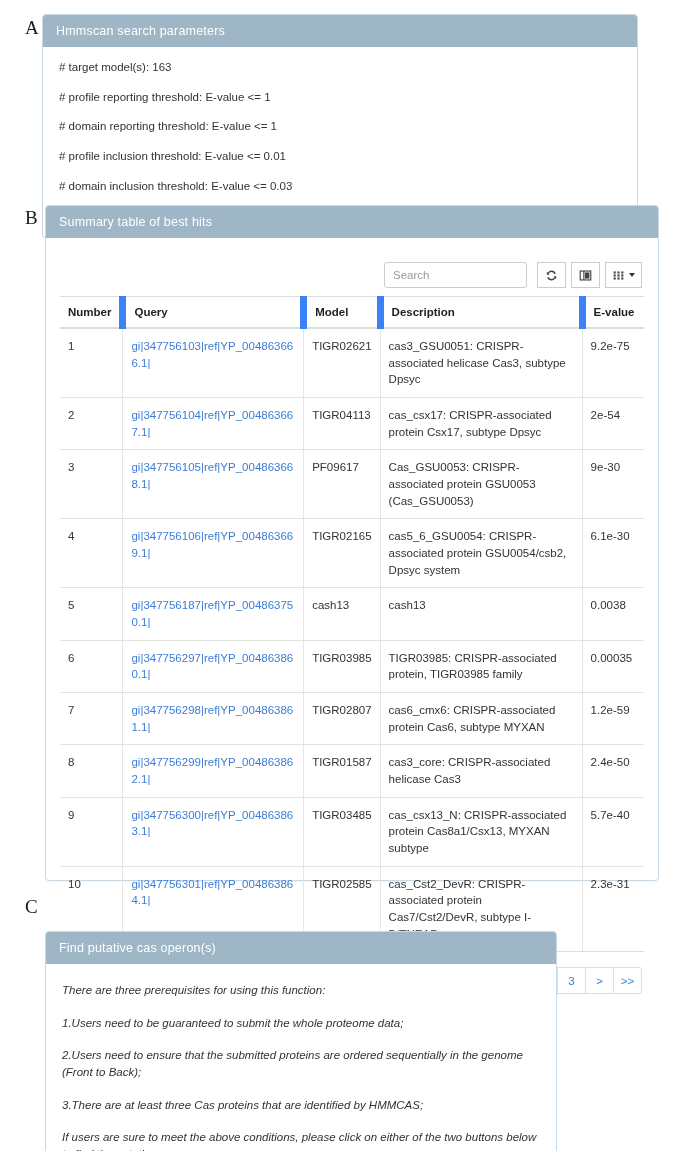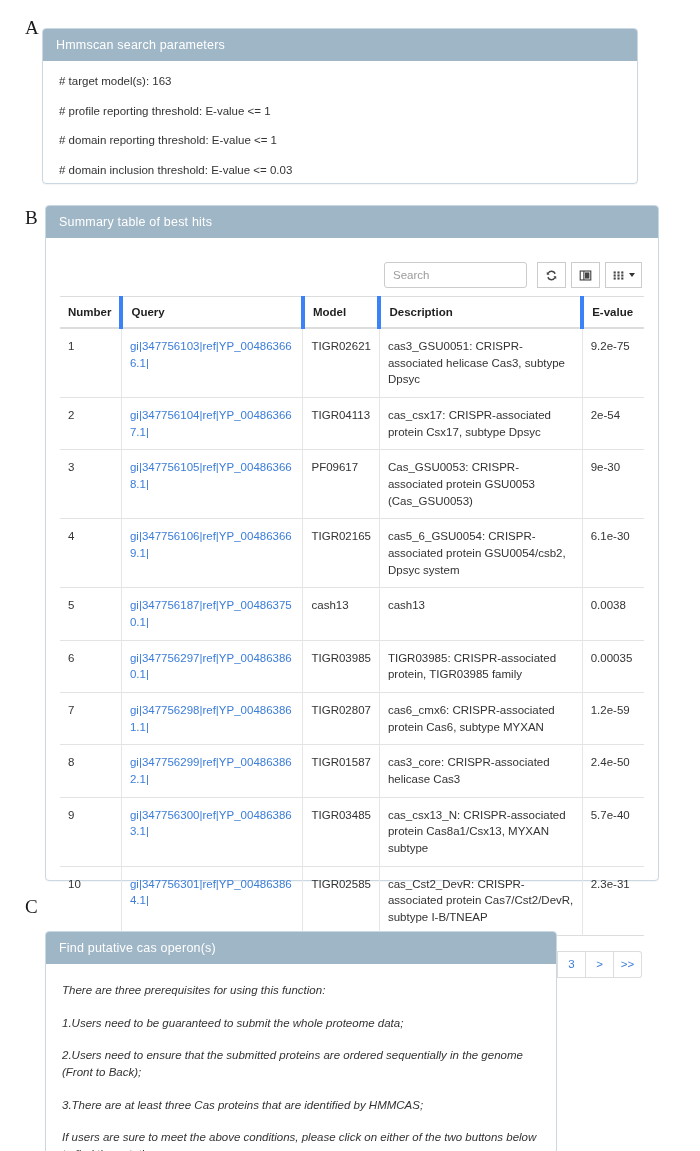--- a/index.html
+++ b/index.html
@@ -92,21 +92,21 @@
     border-collapse: collapse;
     font-size: 11.5px;
     color: #333333;
   }
   table.hits th {
     text-align: left;
     font-weight: bold;
     padding: 9px 8px;
     border-top: 1px solid #dddddd;
     border-bottom: 2px solid #dddddd;
-    border-right: 4px solid #3b82f6;
+    border-right: 7px solid #3b82f6;
     color: #1f1f1f;
     font-size: 11.5px;
     white-space: nowrap;
   }
   table.hits th:last-child { border-right: none; }
   table.hits td {
     padding: 9px 8px;
     border-bottom: 1px solid #e3e3e3;
     border-right: 1px solid #e6e6e6;
     vertical-align: top;
@@ -197,28 +197,29 @@
     cursor: pointer;
     font-family: "Liberation Sans", sans-serif;
     text-align: right;
   }
   .btn-row { display: flex; gap: 10px; margin-top: 18px; }
 </style>
 </head>
 <body>
 
 <div class="figlabel" style="left:25px; top:18px;">A</div>
-<div class="panel" style="left:42px; top:14px; width:596px; height:156px;margin-top:14px;">
+<div class="panel" style="left:42px; top:14px; width:596px; height:224px;">
   <div class="panel-head">
     <span>Hmmscan search parameters</span>
   </div>
   <div class="panel-body" style="">
     <p class="param-line"># target model(s): 163</p>
     <p class="param-line"># profile reporting threshold: E-value &lt;= 1</p>
     <p class="param-line"># domain reporting threshold: E-value &lt;= 1</p>
+    <p class="param-line"># profile inclusion threshold: E-value &lt;= 0.01</p>
     <p class="param-line"># domain inclusion threshold: E-value &lt;= 0.03</p>
   </div>
 </div>
 
 <div class="figlabel" style="left:25px; top:208px;">B</div>
 <div class="panel" style="left:45px; top:205px; width:614px; height:676px;">
   <div class="panel-head">
     <span>Summary table of best hits</span>
   </div>
   <div class="panel-body" style="padding:14px 14px 10px 14px;">

